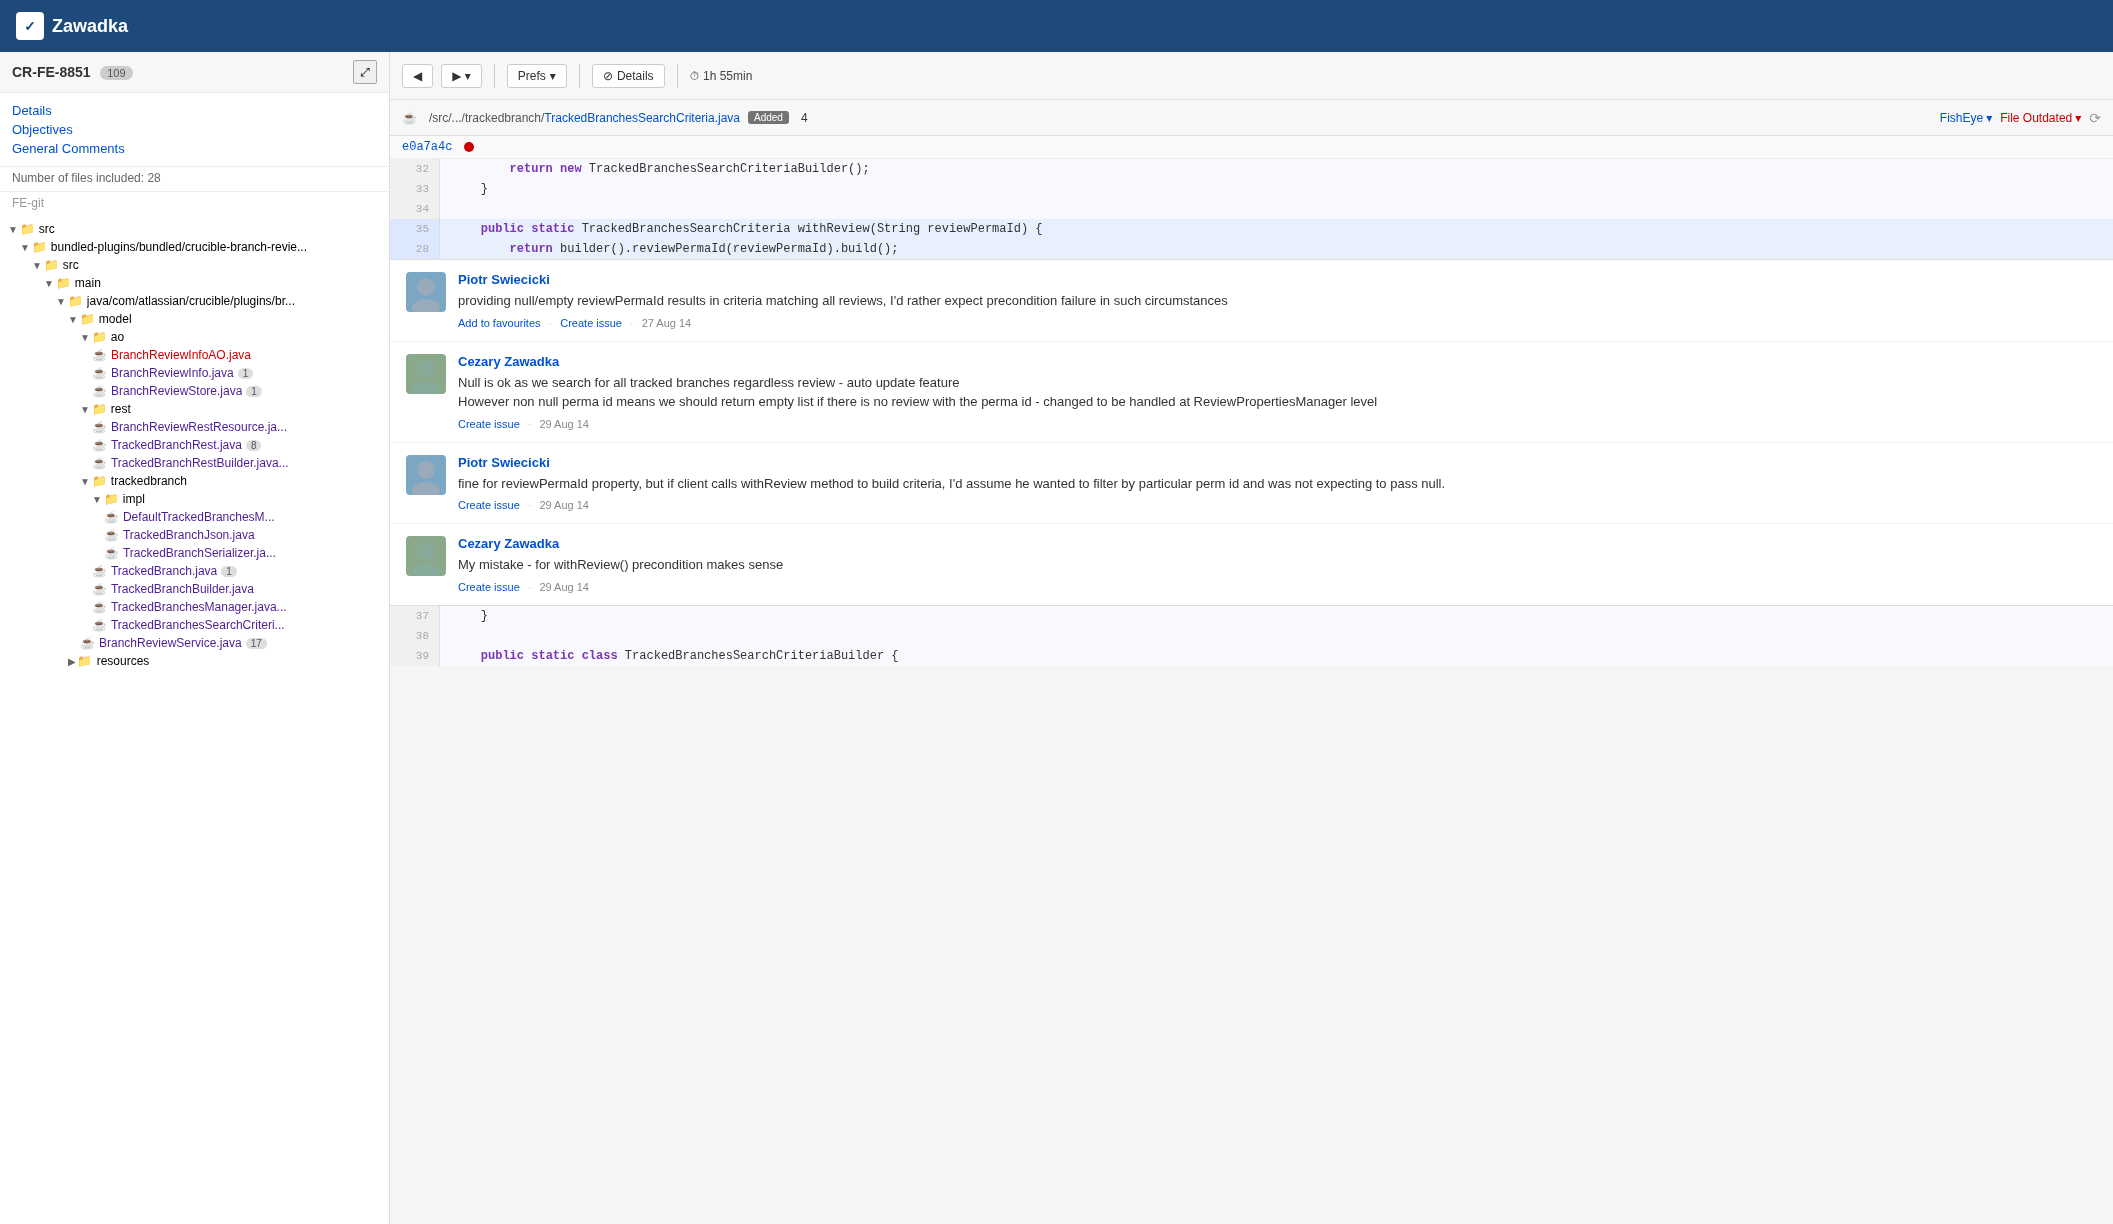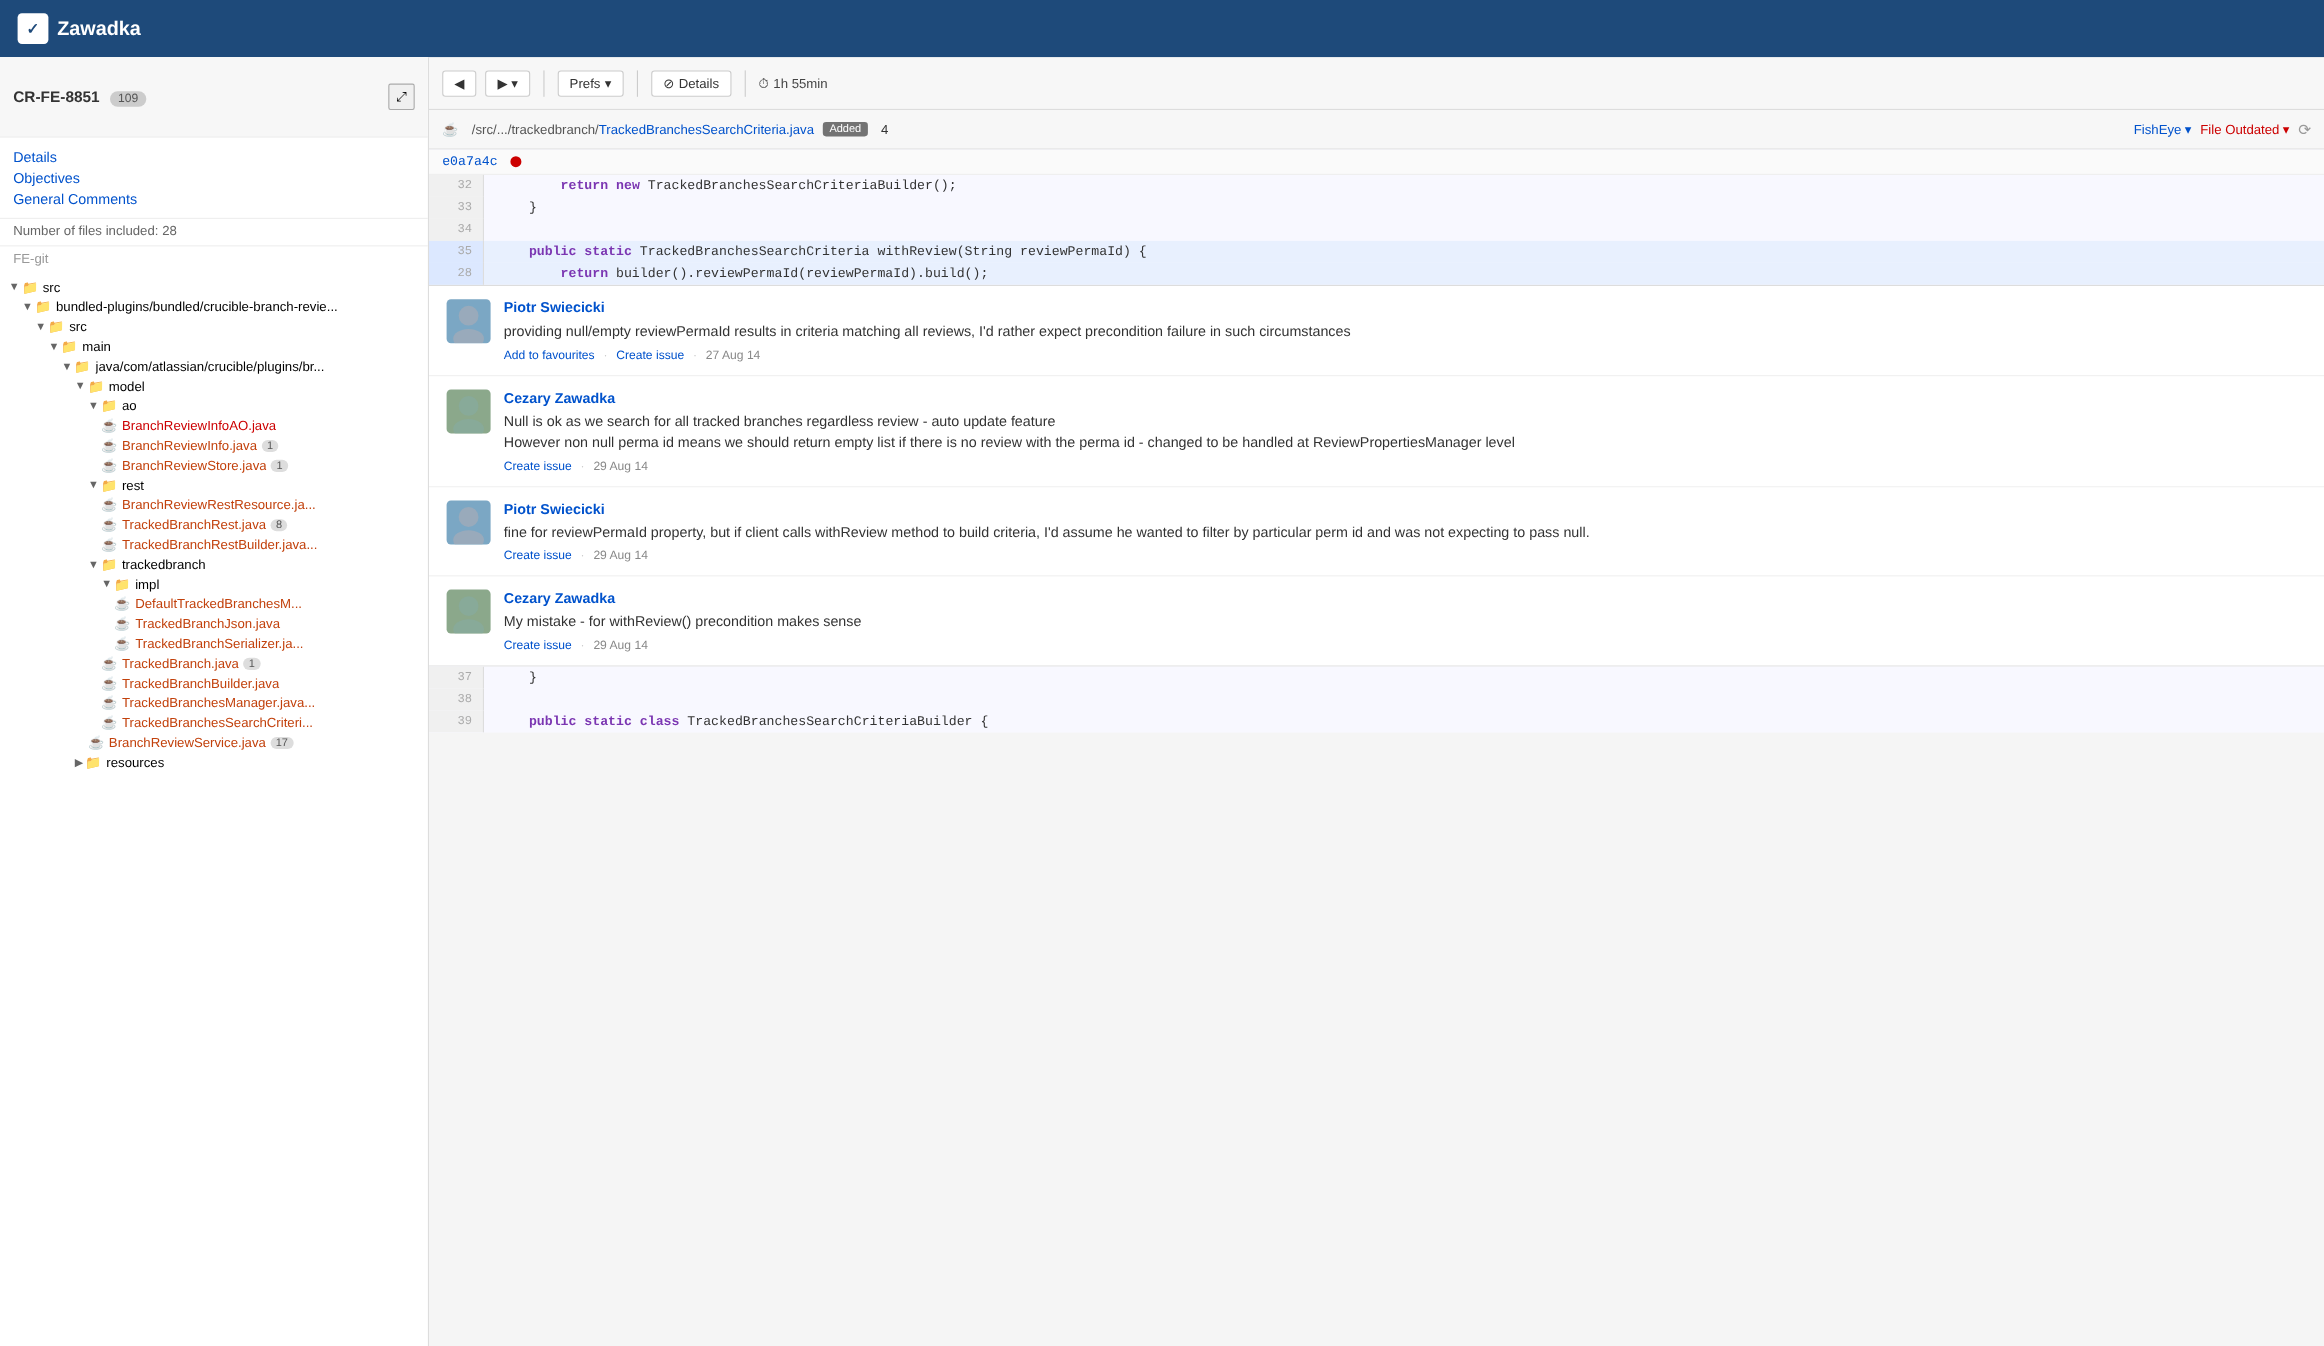--- a/index.html
+++ b/index.html
@@ -45,21 +45,21 @@
       width: 390px;
       min-width: 390px;
       background: #fff;
       border-right: 1px solid #ddd;
       overflow-y: auto;
       display: flex;
       flex-direction: column;
     }
 
     .sidebar-header {
-      padding: 24px 12px;
+      padding: 8px 12px;
       border-bottom: 1px solid #eee;
       background: #f7f7f7;
       display: flex;
       align-items: center;
       justify-content: space-between;
     }
     .cr-id {
       font-weight: bold;
       font-size: 14px;
       color: #333;
@@ -119,21 +119,21 @@
       align-items: center;
       padding: 2px 8px;
       cursor: pointer;
       white-space: nowrap;
       overflow: hidden;
     }
     .tree-icon { margin-right: 4px; font-size: 12px; }
     .folder-icon { color: #f0a500; }
     .file-icon { color: #888; }
     .tree-label { font-size: 12px; overflow: hidden; text-overflow: ellipsis; }
-    .tree-label.java-file { color: #c2410c; }
+    .tree-label.java-file { color: #4c1d95; }
     .tree-label.java-modified { color: #c00; }
     .tree-badge {
       background: #ddd;
       border-radius: 10px;
       padding: 0 5px;
       font-size: 10px;
       margin-left: 4px;
       color: #555;
     }
     .tree-expand { font-size: 10px; color: #666; margin-right: 2px; }

